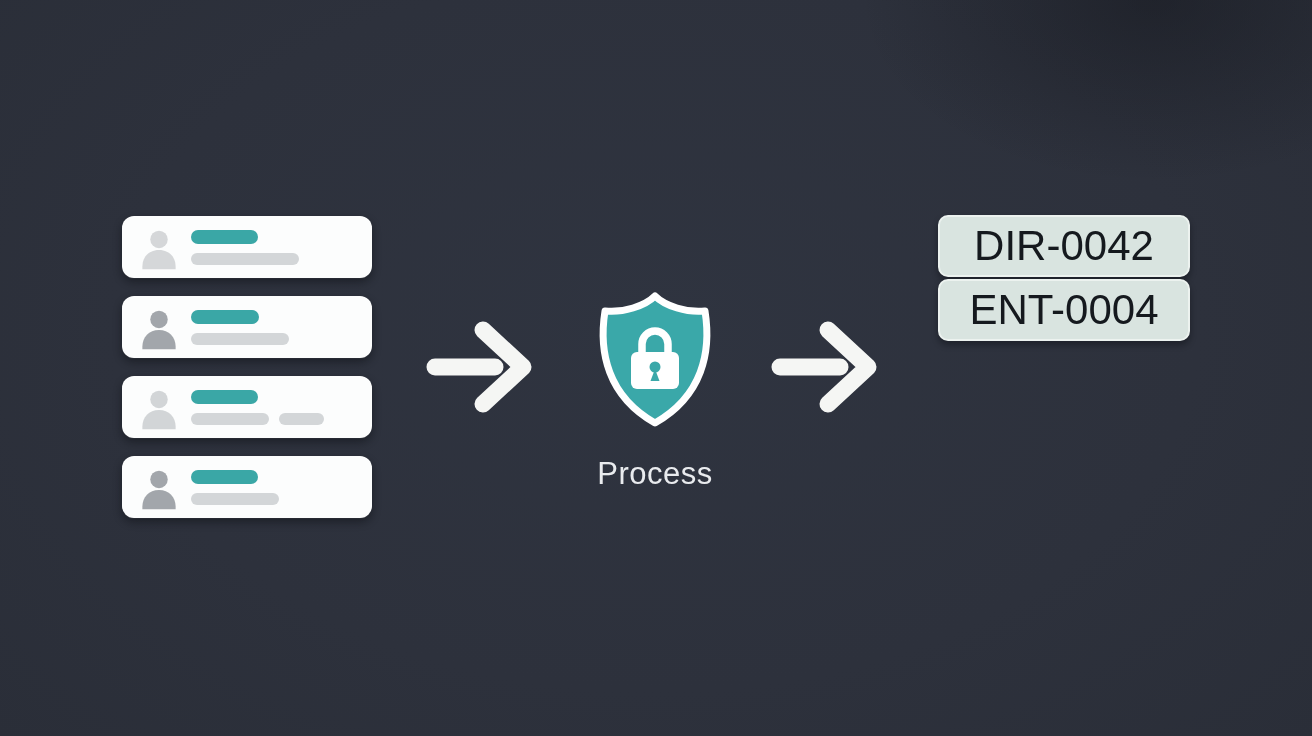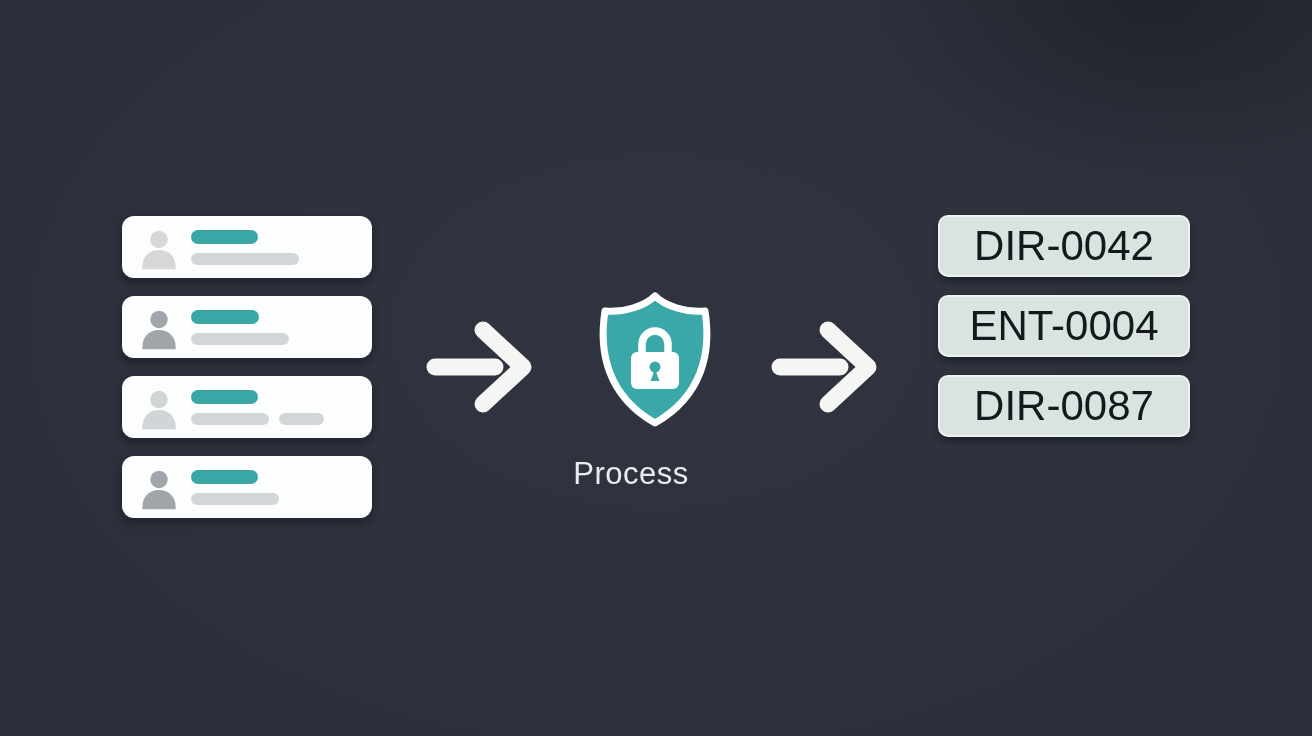--- a/index.html
+++ b/index.html
@@ -29,26 +29,26 @@
   .card-4 .bar-teal{width:67px}.card-4 .g1{width:88px}
 
   
   .arrow{position:absolute;top:317px;width:115px;height:100px;}
   .arrow-1{left:425px;}
   .arrow-2{left:770px;}
 
   
   .shield-wrap{position:absolute;left:588px;top:290px;width:134px;height:150px;}
   .process-label{
-    position:absolute;left:541px;top:456px;width:180px;text-align:center;
+    position:absolute;left:565px;top:456px;width:180px;text-align:center;
     font-size:31px;font-weight:400;letter-spacing:.5px;color:#e9ebee;
   }
 
   
-  .ids-col{position:absolute;left:938px;top:215px;width:252px;display:flex;flex-direction:column;gap:18px;}
+  .ids-col{position:absolute;left:938px;top:215px;width:252px;display:flex;flex-direction:column;gap:2px;}
   .id-badge{
     height:62px;border-radius:10px;background:#d9e4e0;border:2px solid #ecf2ef;box-sizing:border-box;
     box-shadow:0 4px 6px rgba(8,10,16,.4);
     display:flex;align-items:center;justify-content:center;
     font-size:42px;font-weight:500;letter-spacing:0;color:#15191e;
   }
 </style>
 </head>
 <body>
 
@@ -120,16 +120,15 @@
   <div class="process-label">Process</div>
 
   <svg class="arrow arrow-2" viewBox="0 0 115 100">
     <line x1="10" y1="50" x2="70" y2="50" stroke="#f5f6f4" stroke-width="17" stroke-linecap="round"></line>
     <polyline points="58,13 98,50 58,87" fill="none" stroke="#f5f6f4" stroke-width="17" stroke-linecap="round" stroke-linejoin="round"></polyline>
   </svg>
 
   <div class="ids-col">
     <div class="id-badge">DIR-0042</div>
     <div class="id-badge">ENT-0004</div>
-    <div class="id-badge">DIR-0087</div>
   </div>
 
 </div>
 
 </body></html>

